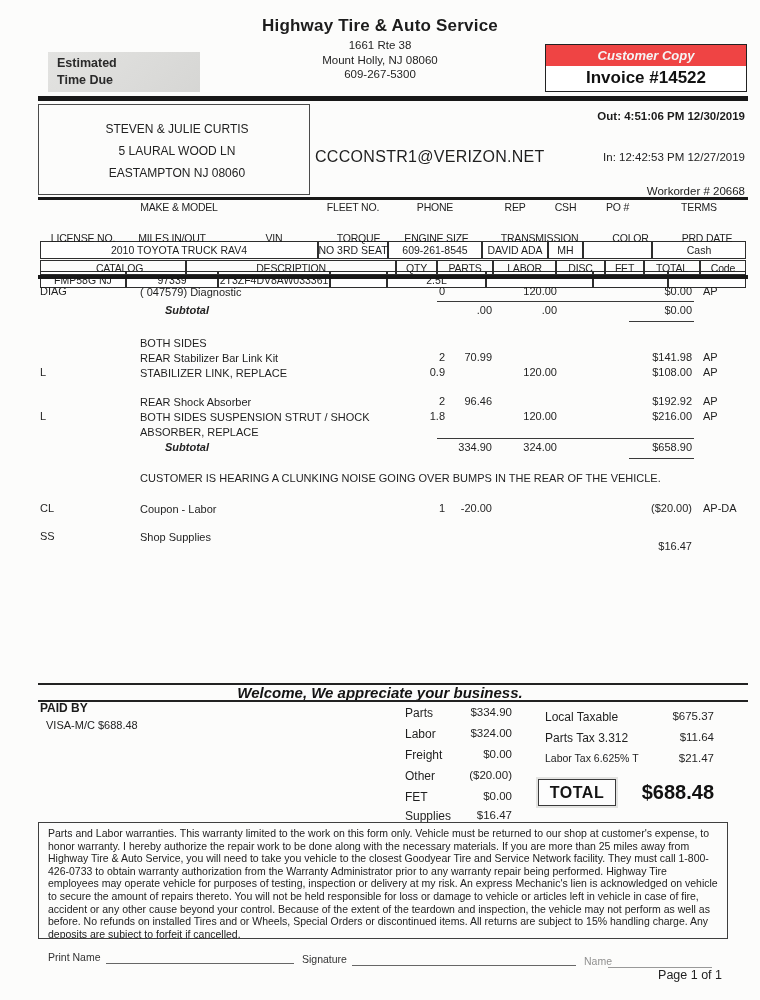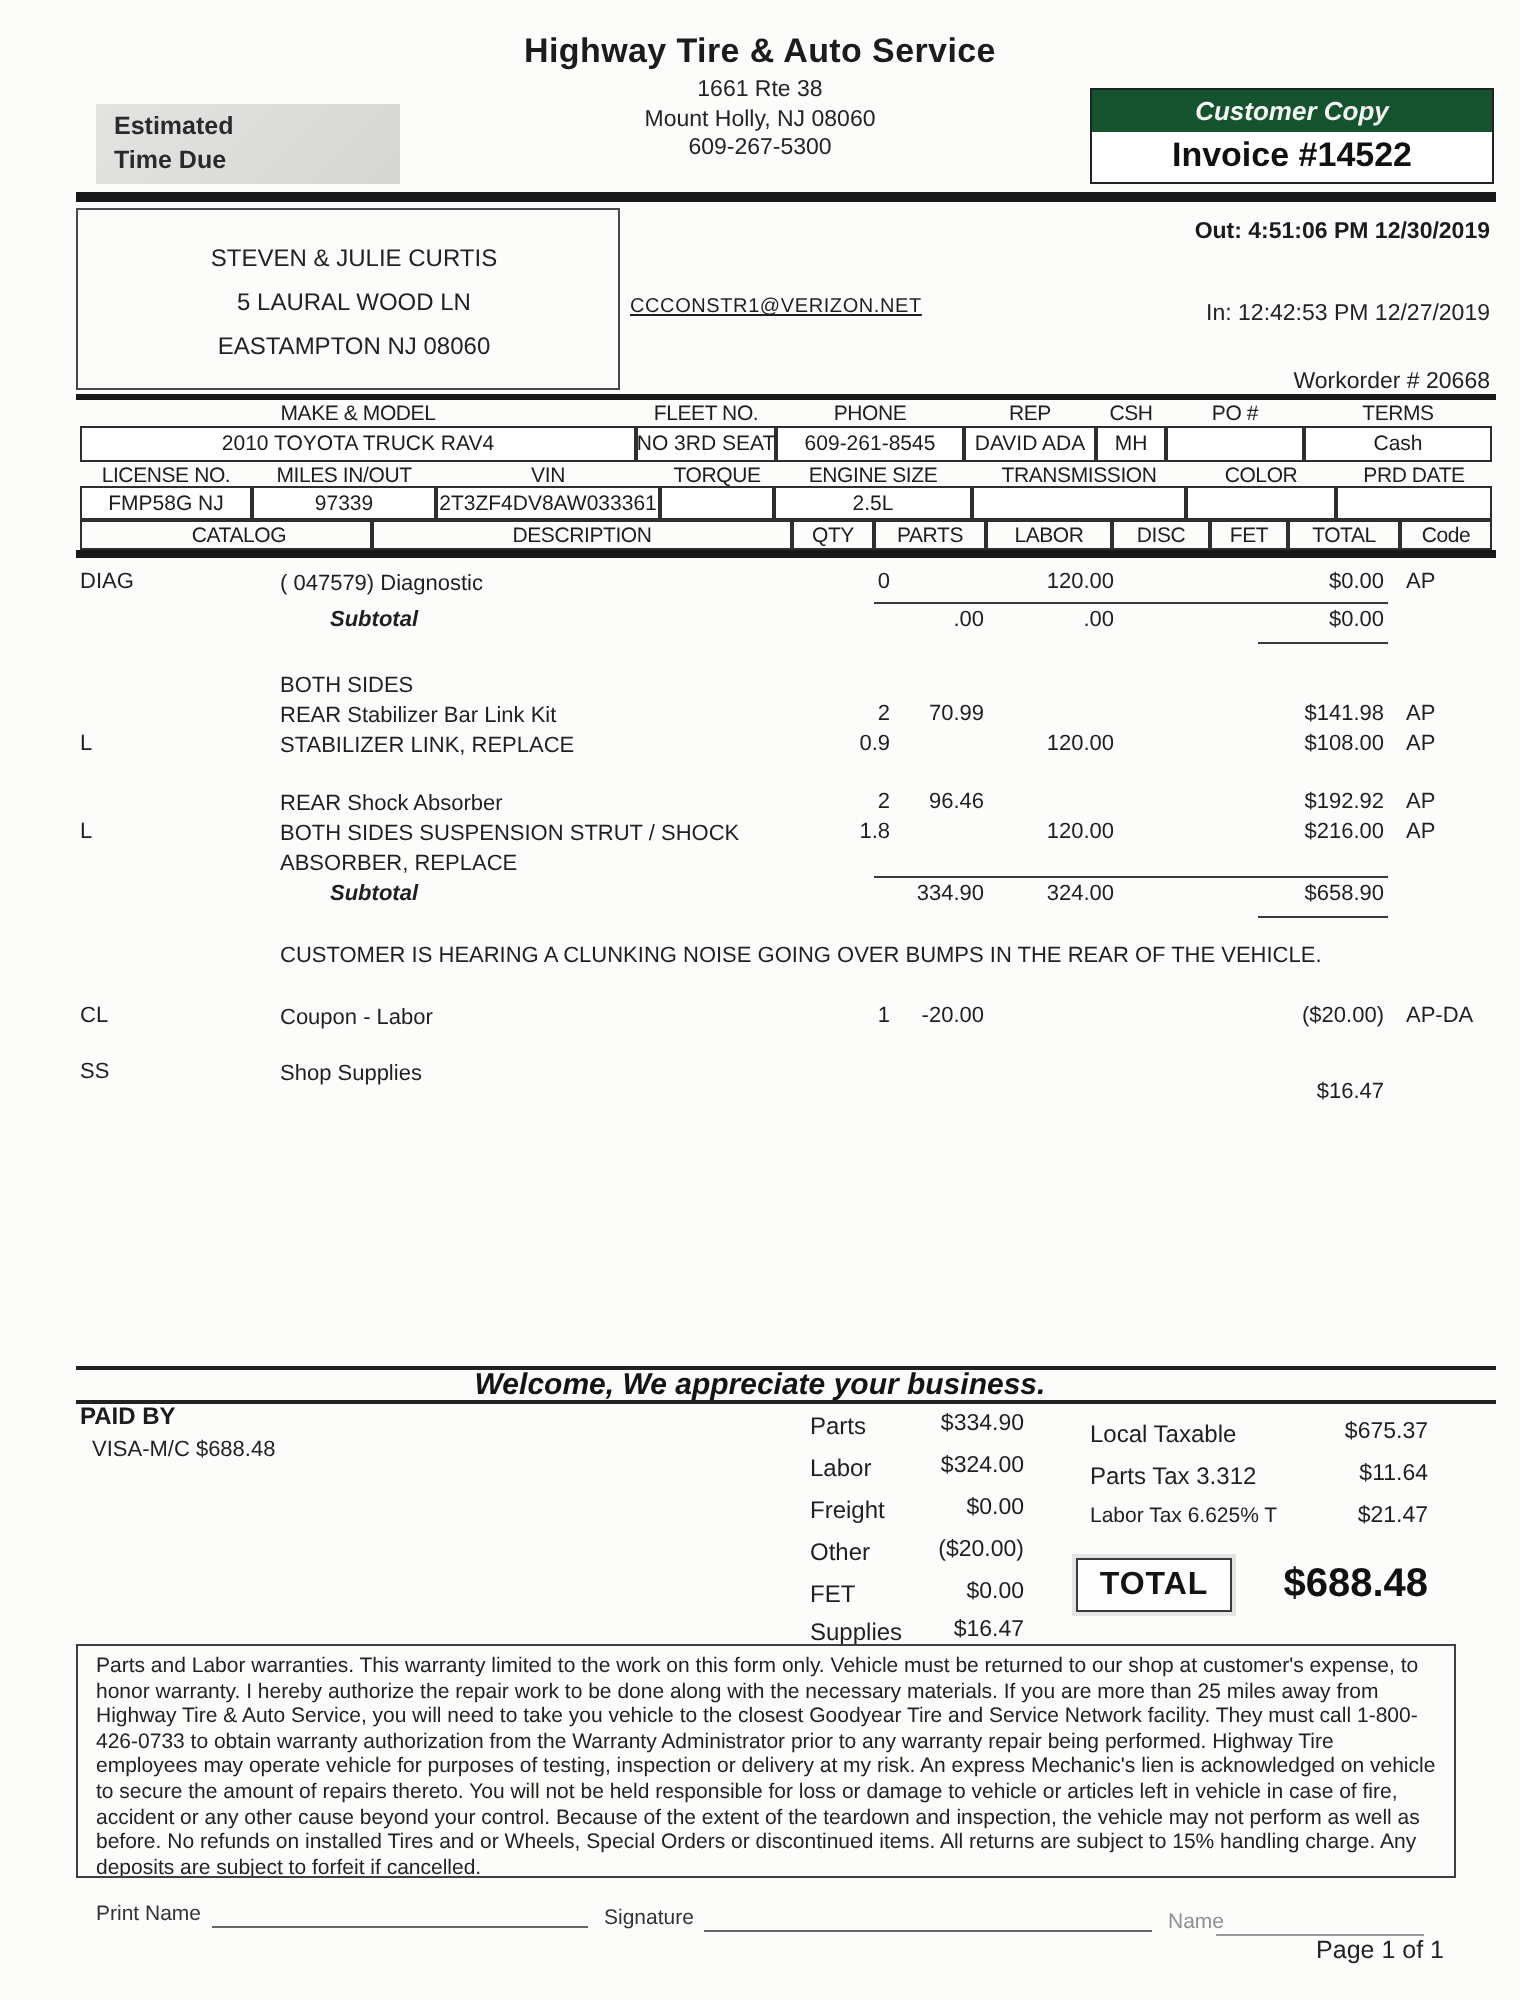--- a/index.html
+++ b/index.html
@@ -12,38 +12,38 @@
   .abs{position:absolute;}
   .ctr{text-align:center;}
   .rt{text-align:right;}
 
   
   .biz-title{left:0;top:16px;width:760px;font-size:17px;font-weight:700;letter-spacing:.2px;color:#1c1c1c;}
   .biz-addr{left:0;top:38px;width:760px;font-size:11.5px;line-height:14.5px;color:#242424;}
   .est-box{left:48px;top:52px;width:152px;height:40px;background:linear-gradient(135deg,#e3e3e1,#d6d6d4);
     font-size:12.5px;font-weight:700;color:#2a2a2a;padding:3px 9px;box-sizing:border-box;line-height:17px;}
   .copybox{left:545px;top:44px;width:202px;height:48px;border:1.5px solid #222;box-sizing:border-box;background:#fff;}
-  .copybox .black{height:21px;background:#14532d;color:#f5f5f5;font-size:13px;font-weight:700;font-style:italic;
+  .copybox .black{height:21px;background:#ef4444;color:#f5f5f5;font-size:13px;font-weight:700;font-style:italic;
     display:flex;align-items:center;justify-content:center;}
   .copybox .inv{height:24px;display:flex;align-items:center;justify-content:center;font-size:17px;font-weight:700;color:#111;}
   .bar{background:#181818;}
 
   
   .custbox{left:38px;top:104px;width:272px;height:91px;border:1.5px solid #4a4a4a;box-sizing:border-box;}
   .custlines{left:52px;top:118px;width:250px;font-size:12px;line-height:22px;color:#222;text-align:center;}
-  .email{left:315px;top:148px;font-size:10px;letter-spacing:.3px;color:#1f1f1f;text-decoration:underline;}
+  .email{left:315px;top:148px;font-size:16px;letter-spacing:.3px;color:#1f1f1f;}
   .outline{left:445px;top:110px;width:300px;font-size:11.5px;font-weight:700;color:#1b1b1b;}
   .inline{left:445px;top:151px;width:300px;font-size:11.5px;color:#222;}
   .workorder{left:445px;top:185px;width:300px;font-size:11.5px;color:#222;}
 
   
   .vtable{left:38px;top:197px;width:710px;height:84px;font-size:10.5px;}
   .vlab{position:absolute;text-align:center;color:#1e1e1e;letter-spacing:-.2px;white-space:nowrap;}
   .vcell{position:absolute;border:1px solid #2e2e2e;box-sizing:border-box;background:#fff;
-    display:flex;align-items:center;justify-content:center;font-size:10.5px;color:#1c1c1c;white-space:nowrap;}
+    display:flex;align-items:center;justify-content:center;font-size:10.5px;color:#1c1c1c;white-space:nowrap;margin-top:28px;}
   .vhead{position:absolute;border:1px solid #2e2e2e;box-sizing:border-box;
     display:flex;align-items:center;justify-content:center;color:#1e1e1e;letter-spacing:-.2px;}
 
   
   .items{left:38px;top:280px;width:710px;height:290px;font-size:11px;color:#1f1f1f;}
   .irow{position:absolute;left:0;width:710px;height:14px;}
   .irow span{position:absolute;white-space:nowrap;}
   .c-cat{left:2px;}
   .c-desc{left:102px;width:295px;white-space:normal !important;line-height:14.5px;}
   .c-note{left:102px;width:600px;}

